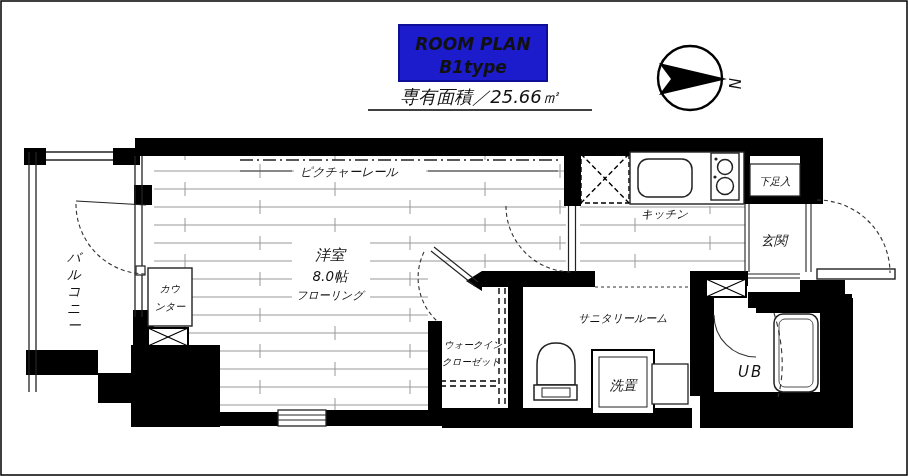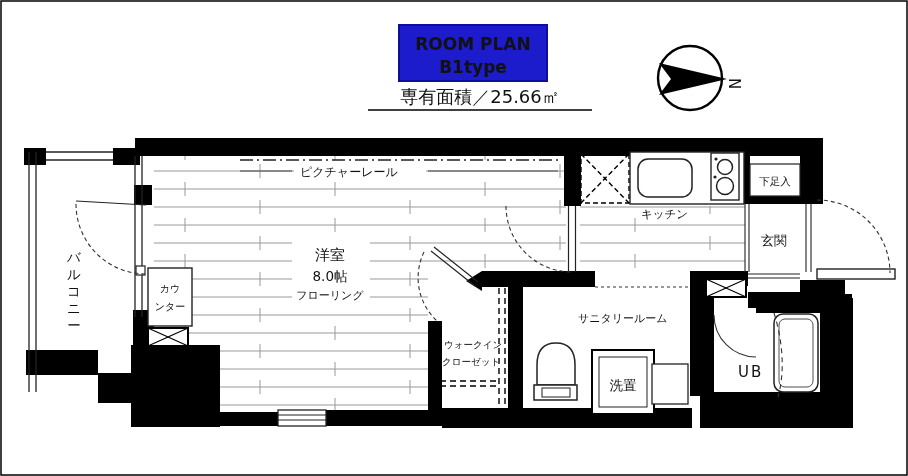--- a/index.html
+++ b/index.html
@@ -1,16 +1,16 @@
 <!DOCTYPE html>
 <html><head>
 <meta charset="utf-8">
 <style>
   html,body{margin:0;padding:0;background:#fff;}
-  .page{position:relative;width:908px;height:476px;background:#ffffff;overflow:hidden;}
+  .page{position:relative;width:908px;height:476px;background:#ffffff;overflow:hidden;font-style:italic;}
   svg text{font-family:"DejaVu Sans", sans-serif;fill:#111;}
   .badge-text{font-weight:bold;}
 </style>
 </head>
 <body>
 
 <div class="page">
 <svg width="908" height="476" viewBox="0 0 908 476">
   <defs>
     <pattern id="plank" width="150" height="36" patternUnits="userSpaceOnUse">

